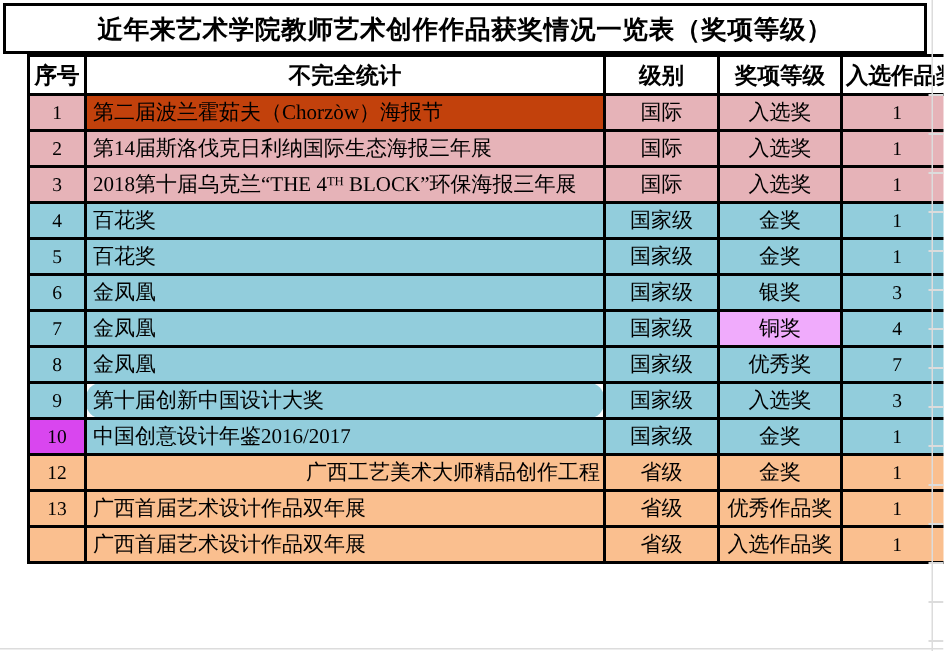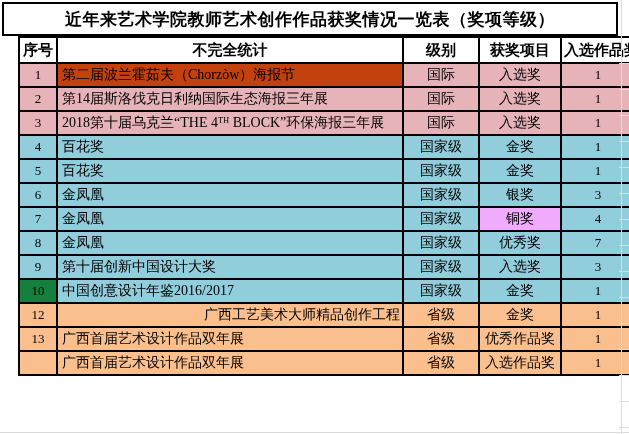--- a/index.html
+++ b/index.html
@@ -74,21 +74,21 @@
     <col style="width:346px">
     <col style="width:76px">
     <col style="width:82px">
     <col style="width:74px">
   </colgroup>
   <thead>
     <tr>
       <th>序号</th>
       <th>不完全统计</th>
       <th>级别</th>
-      <th>获奖项目</th>
+      <th>奖项等级</th>
       <th>入选作品奖</th>
     </tr>
   </thead>
   <tbody id="rows-body">
       <tr>
     <td class="c-no" style="background: rgb(230, 179, 184);">1</td>
     <td class="c-project" style="background: #c2410c;">第二届波兰霍茹夫（Chorzòw）海报节</td>
     <td class="c-level" style="background: rgb(230, 179, 184);">国际</td>
     <td class="c-grade" style="background: rgb(230, 179, 184);">入选奖</td>
     <td class="c-count" style="background: rgb(230, 179, 184);">1</td>
@@ -137,27 +137,27 @@
   </tr>
       <tr>
     <td class="c-no" style="background: rgb(146, 205, 220);">8</td>
     <td class="c-project" style="background: rgb(146, 205, 220);">金凤凰</td>
     <td class="c-level" style="background: rgb(146, 205, 220);">国家级</td>
     <td class="c-grade" style="background: rgb(146, 205, 220);">优秀奖</td>
     <td class="c-count" style="background: rgb(146, 205, 220);">7</td>
   </tr>
       <tr>
     <td class="c-no" style="background: rgb(146, 205, 220);">9</td>
-    <td class="c-project" style="background: rgb(146, 205, 220);">第十届创新中国设计大奖</td>
+    <td class="c-project" style="background: rgb(146, 205, 220); border-radius: 11px;">第十届创新中国设计大奖</td>
     <td class="c-level" style="background: rgb(146, 205, 220);">国家级</td>
     <td class="c-grade" style="background: rgb(146, 205, 220);">入选奖</td>
     <td class="c-count" style="background: rgb(146, 205, 220);">3</td>
   </tr>
       <tr>
-    <td class="c-no" style="background: #15803d;">10</td>
+    <td class="c-no" style="background: #d946ef;">10</td>
     <td class="c-project" style="background: rgb(146, 205, 220);">中国创意设计年鉴2016/2017</td>
     <td class="c-level" style="background: rgb(146, 205, 220);">国家级</td>
     <td class="c-grade" style="background: rgb(146, 205, 220);">金奖</td>
     <td class="c-count" style="background: rgb(146, 205, 220);">1</td>
   </tr>
       <tr>
     <td class="c-no" style="background: rgb(250, 191, 143);">12</td>
     <td class="c-project" style="background: rgb(250, 191, 143); text-align: right;">广西工艺美术大师精品创作工程</td>
     <td class="c-level" style="background: rgb(250, 191, 143);">省级</td>
     <td class="c-grade" style="background: rgb(250, 191, 143);">金奖</td>

